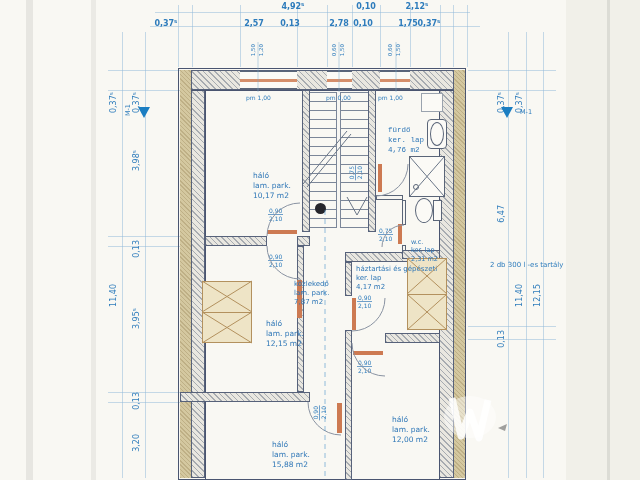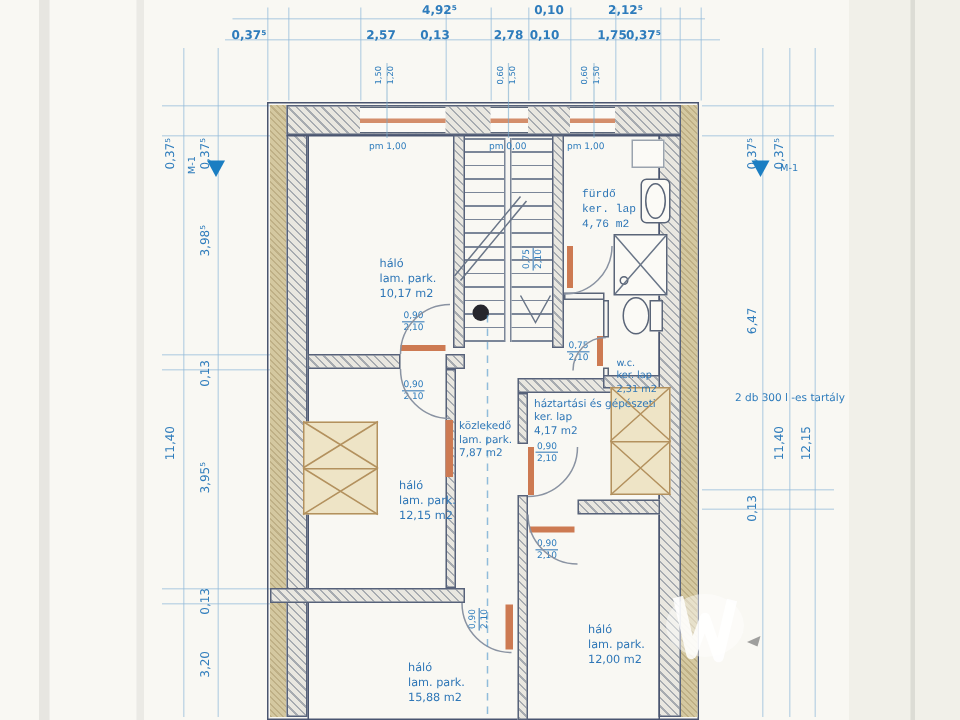--- a/index.html
+++ b/index.html
@@ -199,21 +199,21 @@
   <div class="rl" style="left:411px;top:214px;font-size:6.5px;margin-top:24px;">
     <span>w.c.</span>
     <span>ker. lap</span>
     <span>2,31 m2</span>
   </div>
   <div class="rl" style="left:356px;top:265px;font-size:7px;">
     <span>háztartási és gépészeti</span>
     <span>ker. lap</span>
     <span>4,17 m2</span>
   </div>
-  <div class="rl" style="left:306px;top:280px;font-size:7px;">
+  <div class="rl" style="left:294px;top:280px;font-size:7px;">
     <span>közlekedő</span>
     <span>lam. park.</span>
     <span>7,87 m2</span>
   </div>
   <div class="rl" style="left:266px;top:319px;">
     <span>háló</span>
     <span>lam. park.</span>
     <span>12,15 m2</span>
   </div>
   <div class="rl" style="left:272px;top:440px;">

